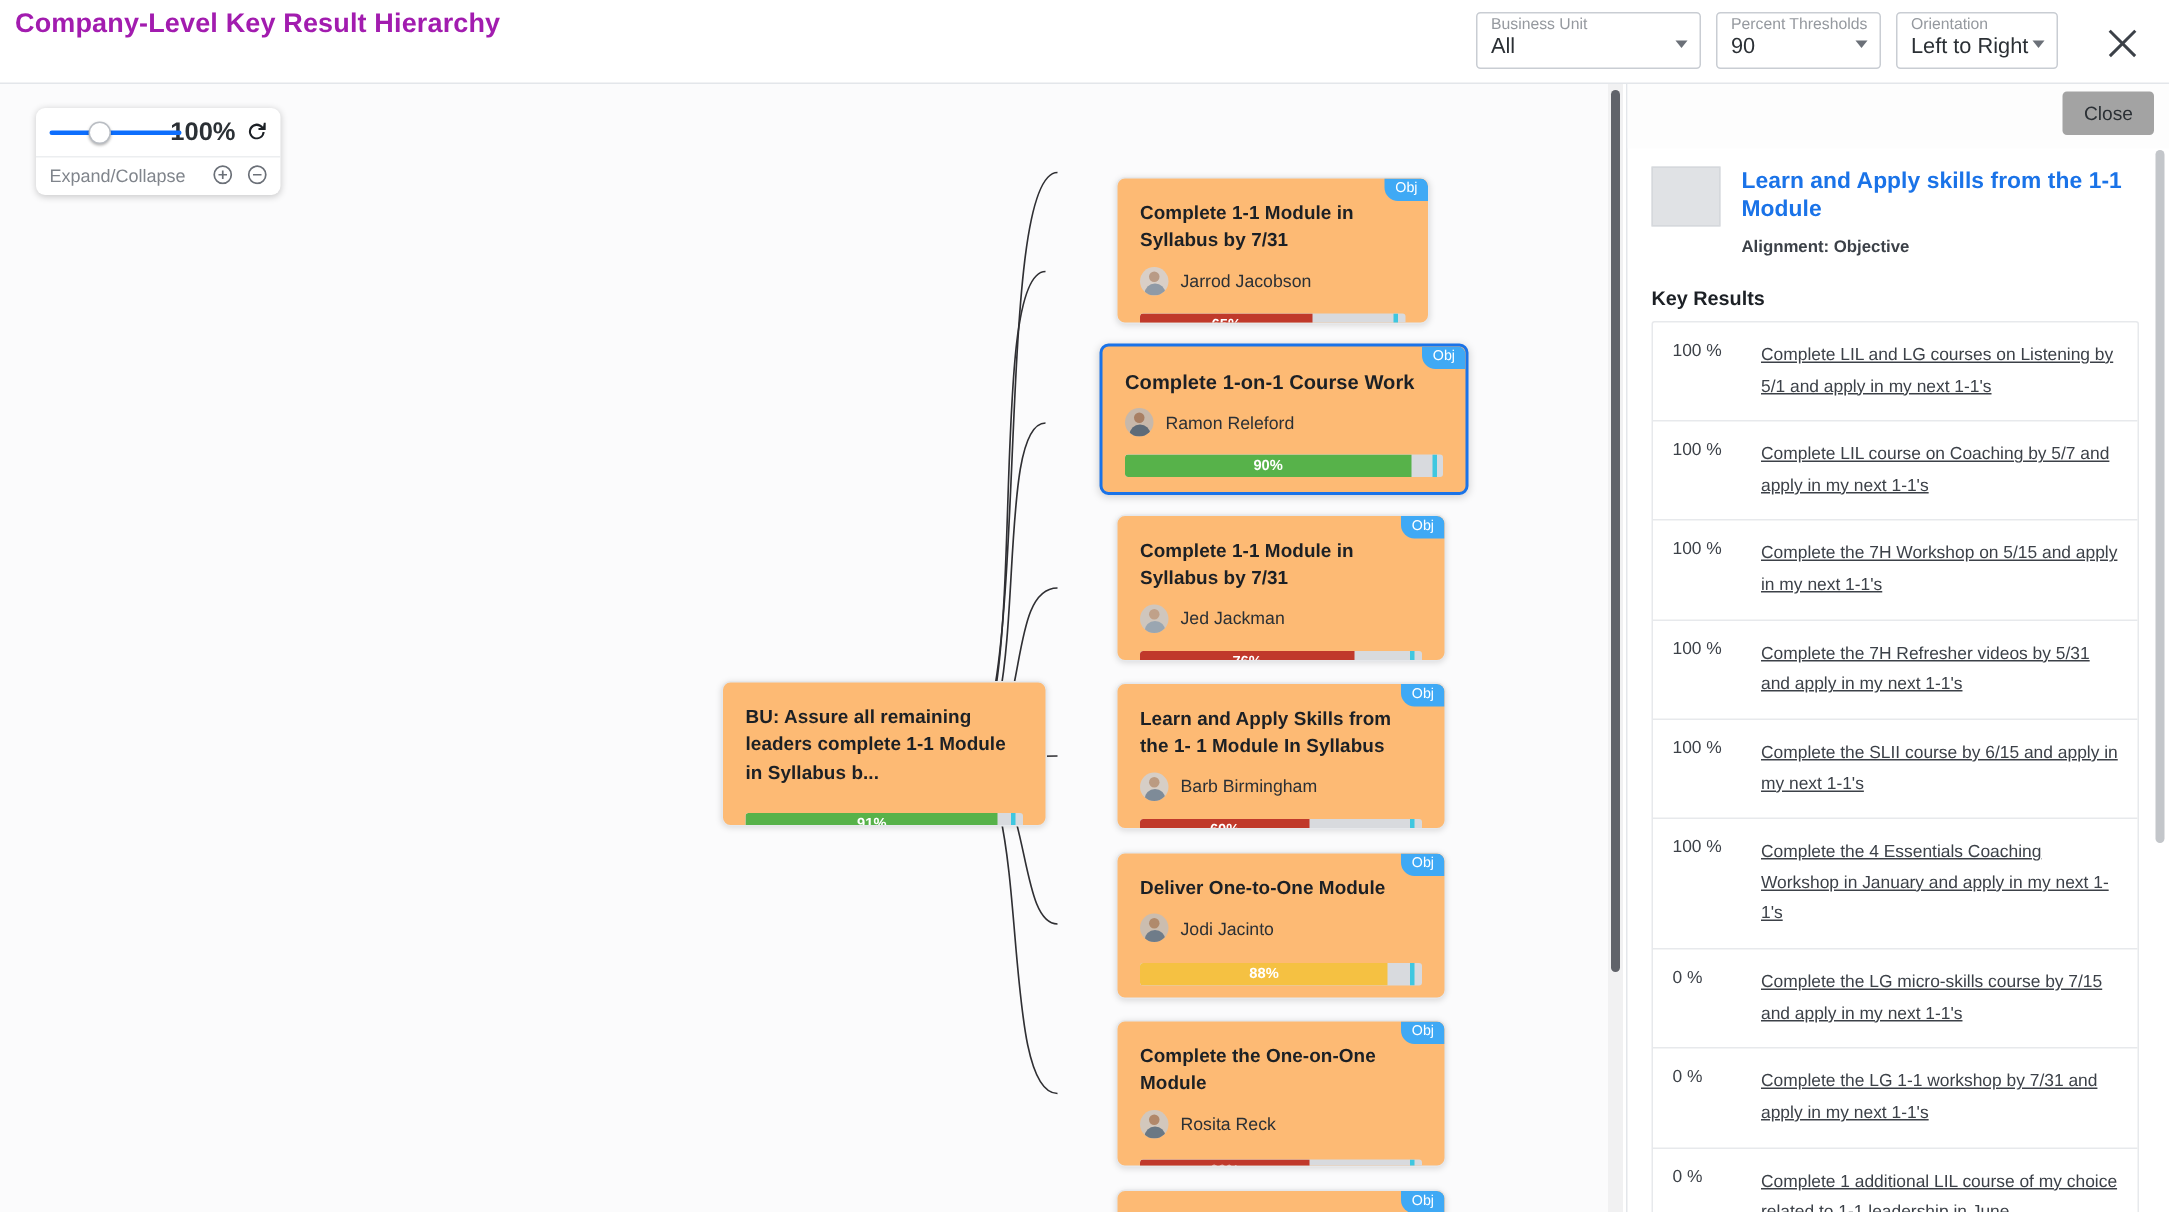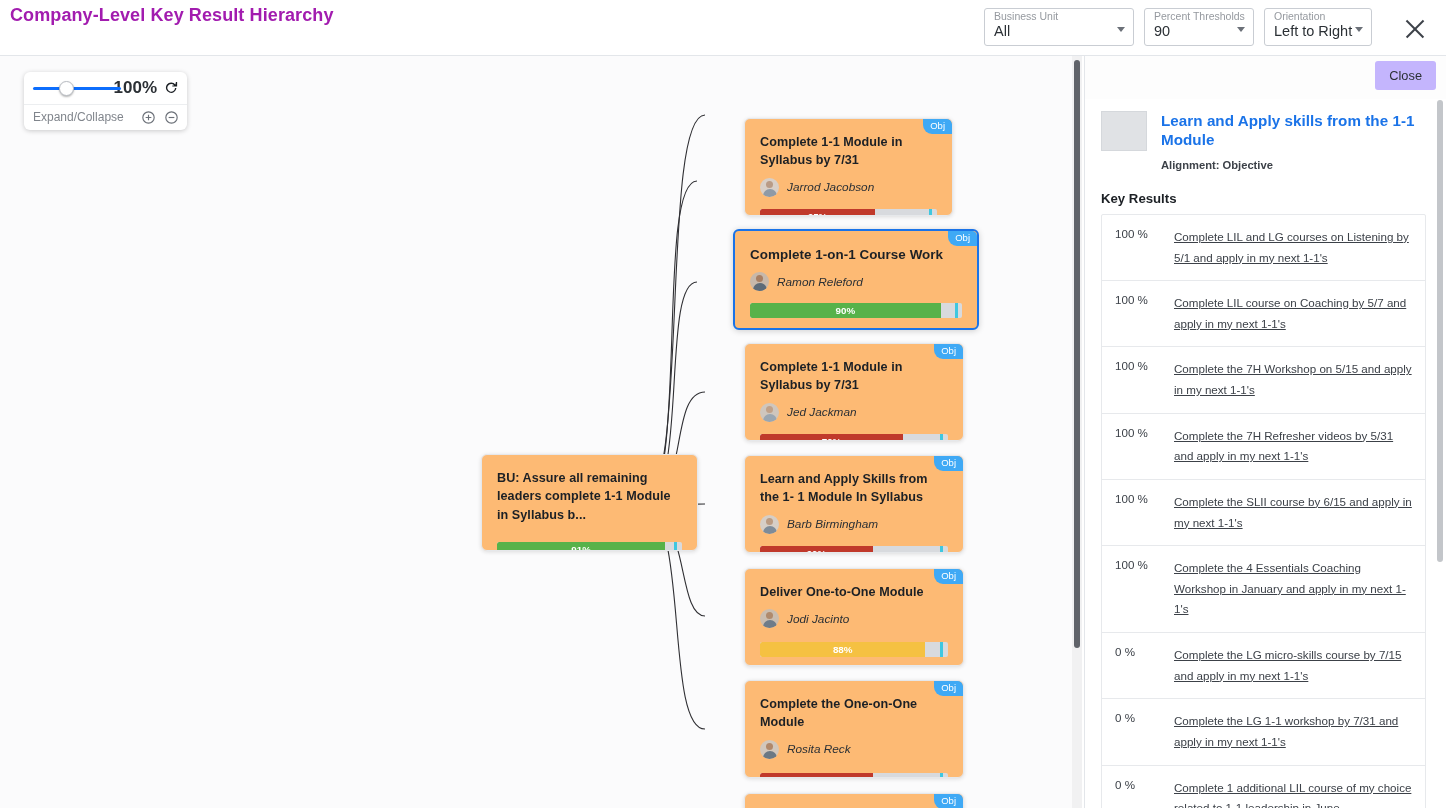--- a/index.html
+++ b/index.html
@@ -120,21 +120,21 @@
   }
   .avatar b {
     position: absolute; left: 50%; bottom: 0; width: 14px; height: 8px;
     margin-left: -7px; border-radius: 7px 7px 0 0; background: #8f9aa6;
   }
   .avatar.a2 { background: #c7b8aa; } .avatar.a2 i { background: #a87f63; } .avatar.a2 b { background: #5d6b78; }
   .avatar.a3 { background: #cfc6bd; } .avatar.a3 i { background: #c0a189; } .avatar.a3 b { background: #9aa6b1; }
   .avatar.a4 { background: #d6cec6; } .avatar.a4 i { background: #bb9b82; } .avatar.a4 b { background: #7e8b98; }
   .avatar.a5 { background: #cbbdaf; } .avatar.a5 i { background: #b08a6c; } .avatar.a5 b { background: #6f7c89; }
   .avatar.a6 { background: #d2c7bc; } .avatar.a6 i { background: #b1886a; } .avatar.a6 b { background: #6a7884; }
-  .oname { font-size: 11.8px; color: #2b3035; font-style: italic; }
+  .oname { font-size: 11.8px; color: #2b3035; }
   .bar {
     position: relative; height: 15px; background: #d8dade;
     border-radius: 2px; overflow: hidden;
   }
   .bar .fill { position: absolute; left: 0; top: 0; bottom: 0; border-radius: 2px 0 0 2px; }
   .bar .pct {
     position: absolute; top: 0; left: 0; height: 15px; line-height: 15px;
     font-size: 9.8px; font-weight: bold; color: #fff; text-align: center;
   }
   .bar .target { position: absolute; top: 0; bottom: 0; width: 3px; background: #3fc7e0; }
@@ -150,21 +150,21 @@
   }
 
   
   .detail {
     position: absolute; top: 56px; left: 1084px; width: 362px; height: 752px;
     background: #fff; border-left: 1px solid #e3e6ea; overflow: hidden;
   }
   .detail-head { height: 43px; background: #fdfdfd; position: relative; }
   .close-btn {
     position: absolute; right: 10px; top: 5px;
-    background: #c4b5fd; border: 0; border-radius: 3px;
+    background: #a3a3a3; border: 0; border-radius: 3px;
     font-size: 12.8px; color: #2b3035; padding: 7px 14px; cursor: pointer;
     font-family: "Liberation Sans", sans-serif;
   }
   .detail-body { padding: 0 20px 0 16px; }
   .objhead { display: flex; gap: 14px; padding-top: 12px; }
   .thumb-box { width: 46px; height: 40px; background: #e0e2e5; border: 1px solid #d5d8dc; flex: none; }
   .objtitle {
     font-size: 15.2px; font-weight: bold; color: #1a73e8;
     line-height: 1.28; margin: 0; letter-spacing: .05px;
   }

